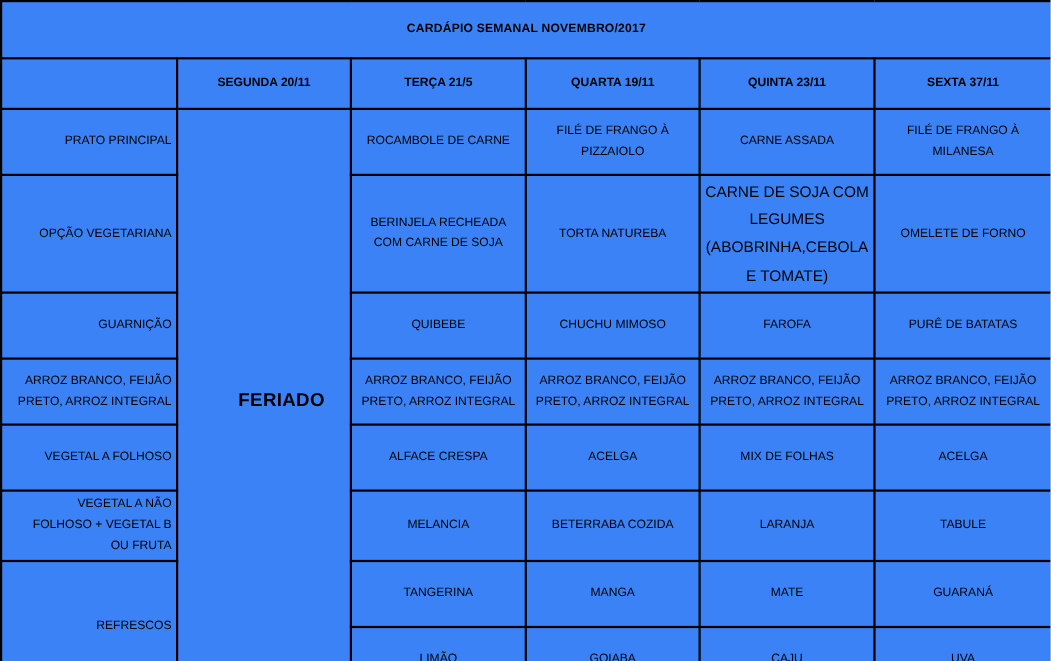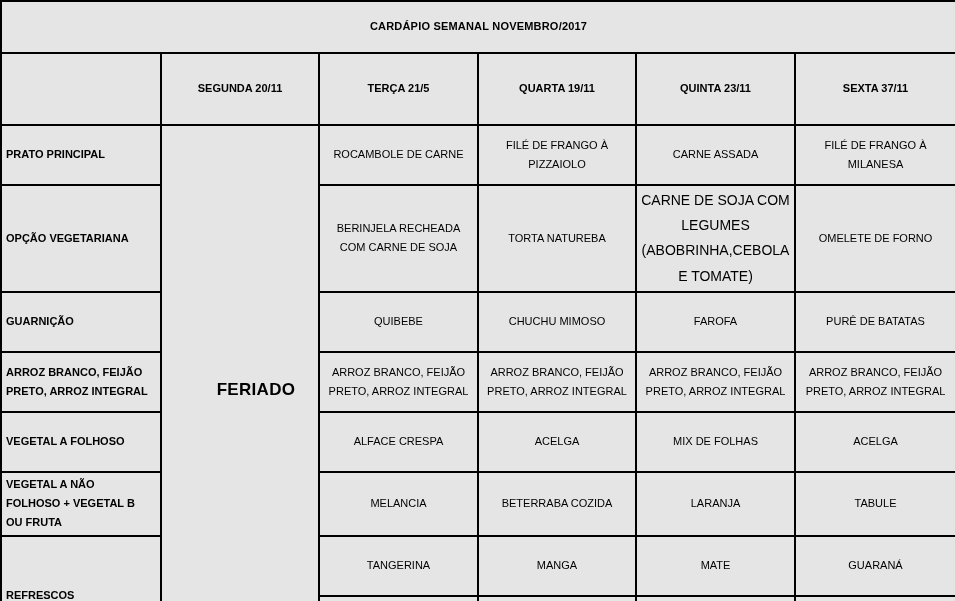--- a/index.html
+++ b/index.html
@@ -1,19 +1,19 @@
 <!DOCTYPE html>
 <html><head>
 <meta charset="utf-8">
 <style>
   html, body { margin: 0; padding: 0; background: #ffffff; }
   .page {
     width: 955px;
     height: 601px;
-    background: #e5e5e5;
+    background: #3b82f6;
     box-sizing: border-box;
     overflow: hidden;
   }
   table.menu {
     border-collapse: collapse;
     table-layout: fixed;
     width: 955px;
     height: 601px;
     font-family: "Liberation Sans", sans-serif;
     color: #000000;
@@ -29,27 +29,27 @@
     overflow: hidden;
     box-sizing: border-box;
   }
   table.menu { border: 2px solid #000; border-bottom: 3px solid #000; }
   tr.title-row td {
     height: 52px;
     font-weight: bold;
     letter-spacing: 0.2px;
   }
   tr.header-row td {
-    height: 72px;
+    height: 46px;
     font-weight: bold;
   }
   tr.content-row { height: 60px; }
   td.row-label {
-    text-align: left;
-    font-weight: bold;
+    text-align: right;
+    font-weight: normal;
   }
   td.feriado {
     font-weight: bold;
     font-size: 17px;
     letter-spacing: 0.3px;
     padding-left: 36px;
   }
   td.small-text {
     font-size: 14px;
     line-height: 1.8;

